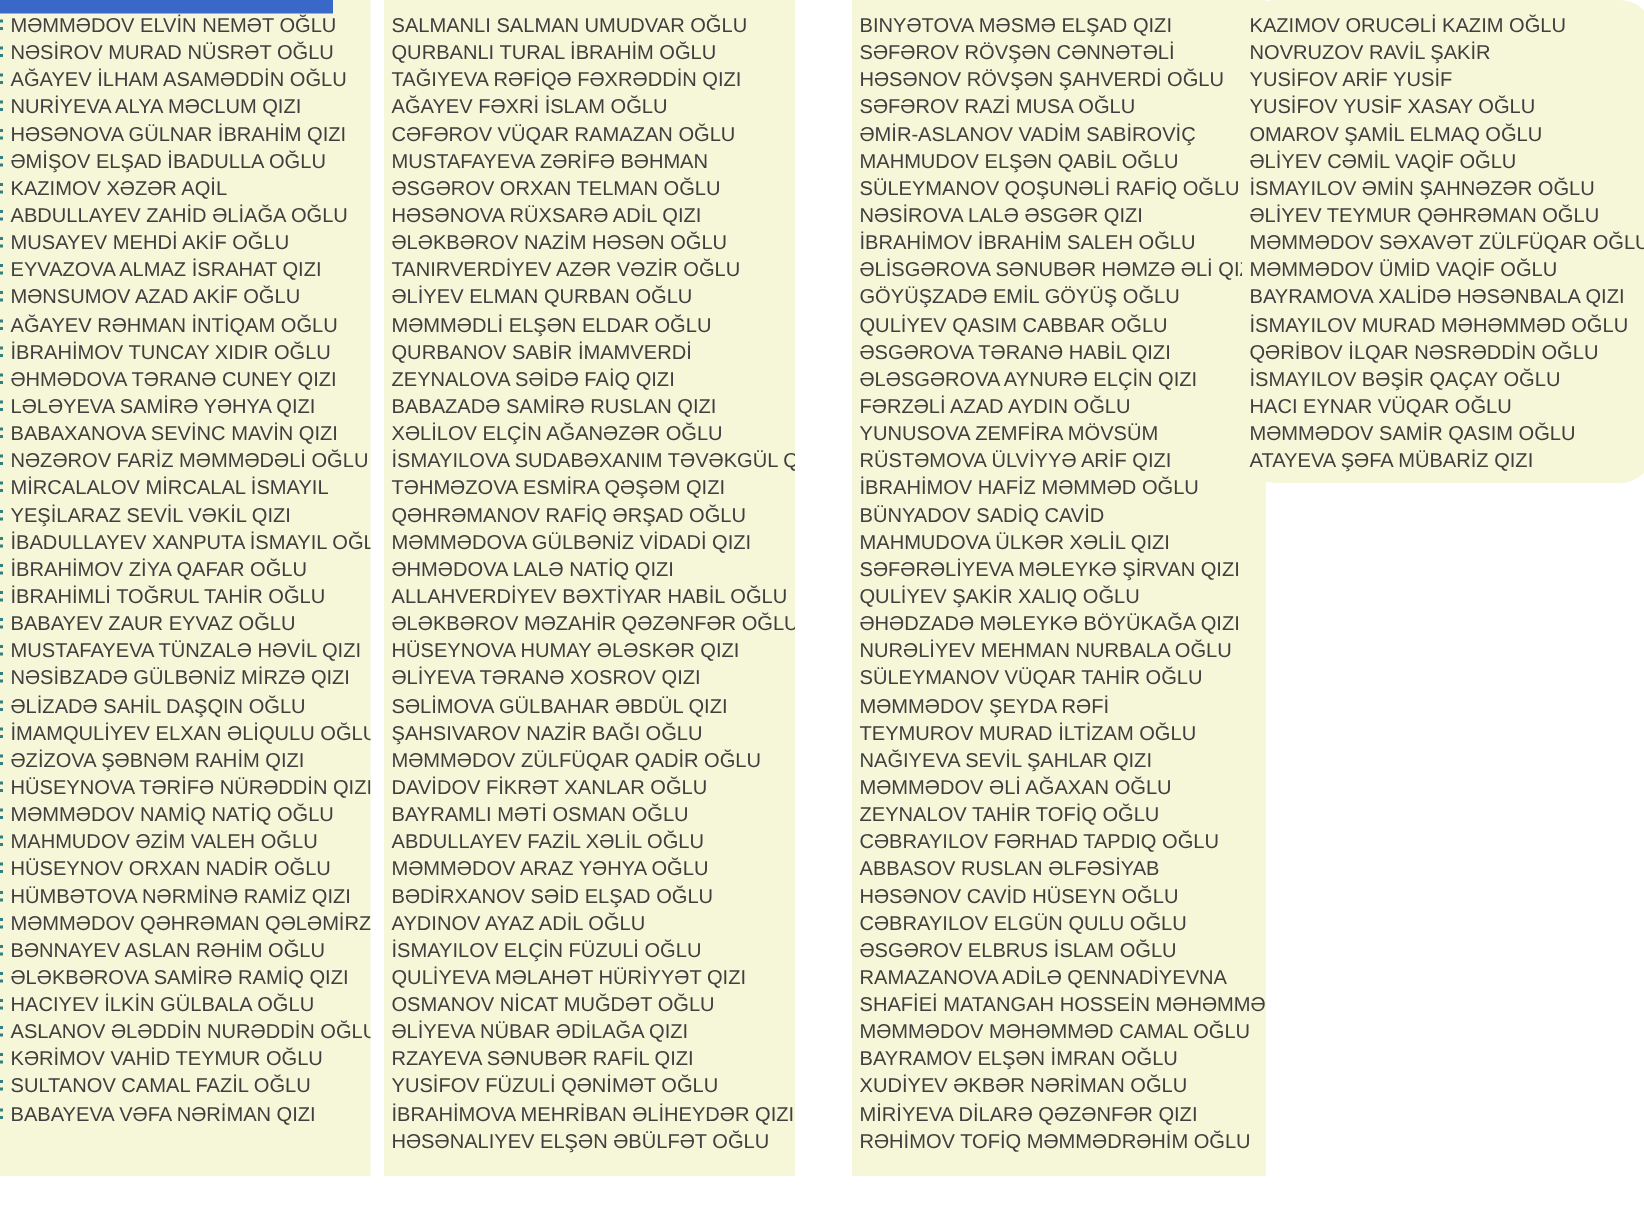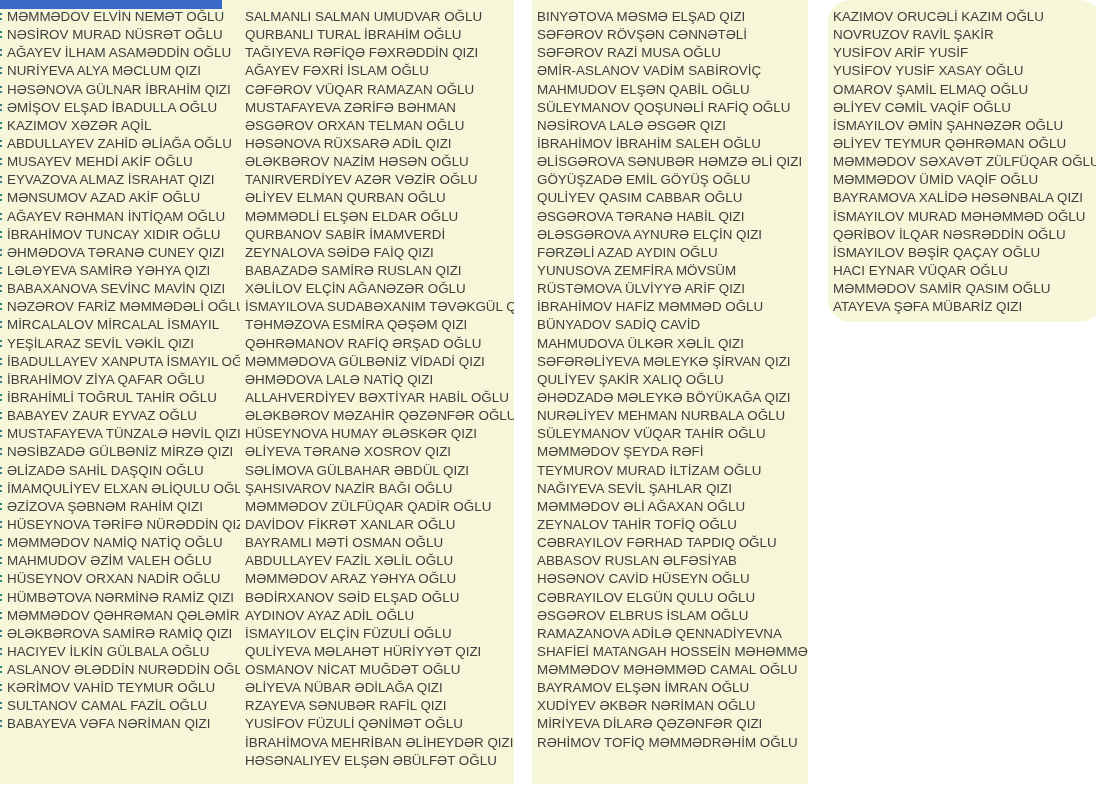--- a/index.html
+++ b/index.html
@@ -13,22 +13,22 @@
     background:#ffffff;
   }
   .panel{
     position:absolute;top:0;
     background:var(--panel-bg,#f6f6d8);
     padding-top:8px;
     box-sizing:border-box;
     overflow:hidden;
   }
   .col-1{left:0;width:247px;height:789px;}
-  .col-2{left:240px;width:274px;height:806px;}
-  .col-3{left:532px;width:276px;height:791px;}
+  .col-2{left:256px;width:274px;height:806px;}
+  .col-3{left:568px;width:276px;height:791px;}
   .col-4{left:828px;width:274px;height:322px;border-radius:22px;}
   .row{
     position:relative;
     height:18.15px;line-height:18.15px;
     white-space:nowrap;overflow:hidden;
     padding-left:7px;
   }
   .col-2 .row,.col-3 .row,.col-4 .row{padding-left:5px;}
   .tick{
     position:absolute;left:0;top:5px;
@@ -81,20 +81,21 @@
       <div class="row"><span class="tick"></span>NƏSİBZADƏ GÜLBƏNİZ MİRZƏ QIZI</div>
       <div class="row"><span class="tick"></span>ƏLİZADƏ SAHİL DAŞQIN OĞLU</div>
       <div class="row"><span class="tick"></span>İMAMQULİYEV ELXAN ƏLİQULU OĞLU</div>
       <div class="row"><span class="tick"></span>ƏZİZOVA ŞƏBNƏM RAHİM QIZI</div>
       <div class="row"><span class="tick"></span>HÜSEYNOVA TƏRİFƏ NÜRƏDDİN QIZI</div>
       <div class="row"><span class="tick"></span>MƏMMƏDOV NAMİQ NATİQ OĞLU</div>
       <div class="row"><span class="tick"></span>MAHMUDOV ƏZİM VALEH OĞLU</div>
       <div class="row"><span class="tick"></span>HÜSEYNOV ORXAN NADİR OĞLU</div>
       <div class="row"><span class="tick"></span>HÜMBƏTOVA NƏRMİNƏ RAMİZ QIZI</div>
       <div class="row"><span class="tick"></span>MƏMMƏDOV QƏHRƏMAN QƏLƏMİRZƏ</div>
+      <div class="row"><span class="tick"></span>BƏNNAYEV ASLAN RƏHİM OĞLU</div>
       <div class="row"><span class="tick"></span>ƏLƏKBƏROVA SAMİRƏ RAMİQ QIZI</div>
       <div class="row"><span class="tick"></span>HACIYEV İLKİN GÜLBALA OĞLU</div>
       <div class="row"><span class="tick"></span>ASLANOV ƏLƏDDİN NURƏDDİN OĞLU</div>
       <div class="row"><span class="tick"></span>KƏRİMOV VAHİD TEYMUR OĞLU</div>
       <div class="row"><span class="tick"></span>SULTANOV CAMAL FAZİL OĞLU</div>
       <div class="row"><span class="tick"></span>BABAYEVA VƏFA NƏRİMAN QIZI</div>
     </div>
 
   <div class="panel col-2">
       <div class="row">SALMANLI SALMAN UMUDVAR OĞLU</div>
@@ -137,20 +138,21 @@
       <div class="row">ƏLİYEVA NÜBAR ƏDİLAĞA QIZI</div>
       <div class="row">RZAYEVA SƏNUBƏR RAFİL QIZI</div>
       <div class="row">YUSİFOV FÜZULİ QƏNİMƏT OĞLU</div>
       <div class="row">İBRAHİMOVA MEHRİBAN ƏLİHEYDƏR QIZI</div>
       <div class="row">HƏSƏNALIYEV ELŞƏN ƏBÜLFƏT OĞLU</div>
     </div>
 
   <div class="panel col-3">
       <div class="row">BINYƏTOVA MƏSMƏ ELŞAD QIZI</div>
       <div class="row">SƏFƏROV RÖVŞƏN CƏNNƏTƏLİ</div>
+      <div class="row">HƏSƏNOV RÖVŞƏN ŞAHVERDİ OĞLU</div>
       <div class="row">SƏFƏROV RAZİ MUSA OĞLU</div>
       <div class="row">ƏMİR-ASLANOV VADİM SABİROVİÇ</div>
       <div class="row">MAHMUDOV ELŞƏN QABİL OĞLU</div>
       <div class="row">SÜLEYMANOV QOŞUNƏLİ RAFİQ OĞLU</div>
       <div class="row">NƏSİROVA LALƏ ƏSGƏR QIZI</div>
       <div class="row">İBRAHİMOV İBRAHİM SALEH OĞLU</div>
       <div class="row">ƏLİSGƏROVA SƏNUBƏR HƏMZƏ ƏLİ QIZI</div>
       <div class="row">GÖYÜŞZADƏ EMİL GÖYÜŞ OĞLU</div>
       <div class="row">QULİYEV QASIM CABBAR OĞLU</div>
       <div class="row">ƏSGƏROVA TƏRANƏ HABİL QIZI</div>

